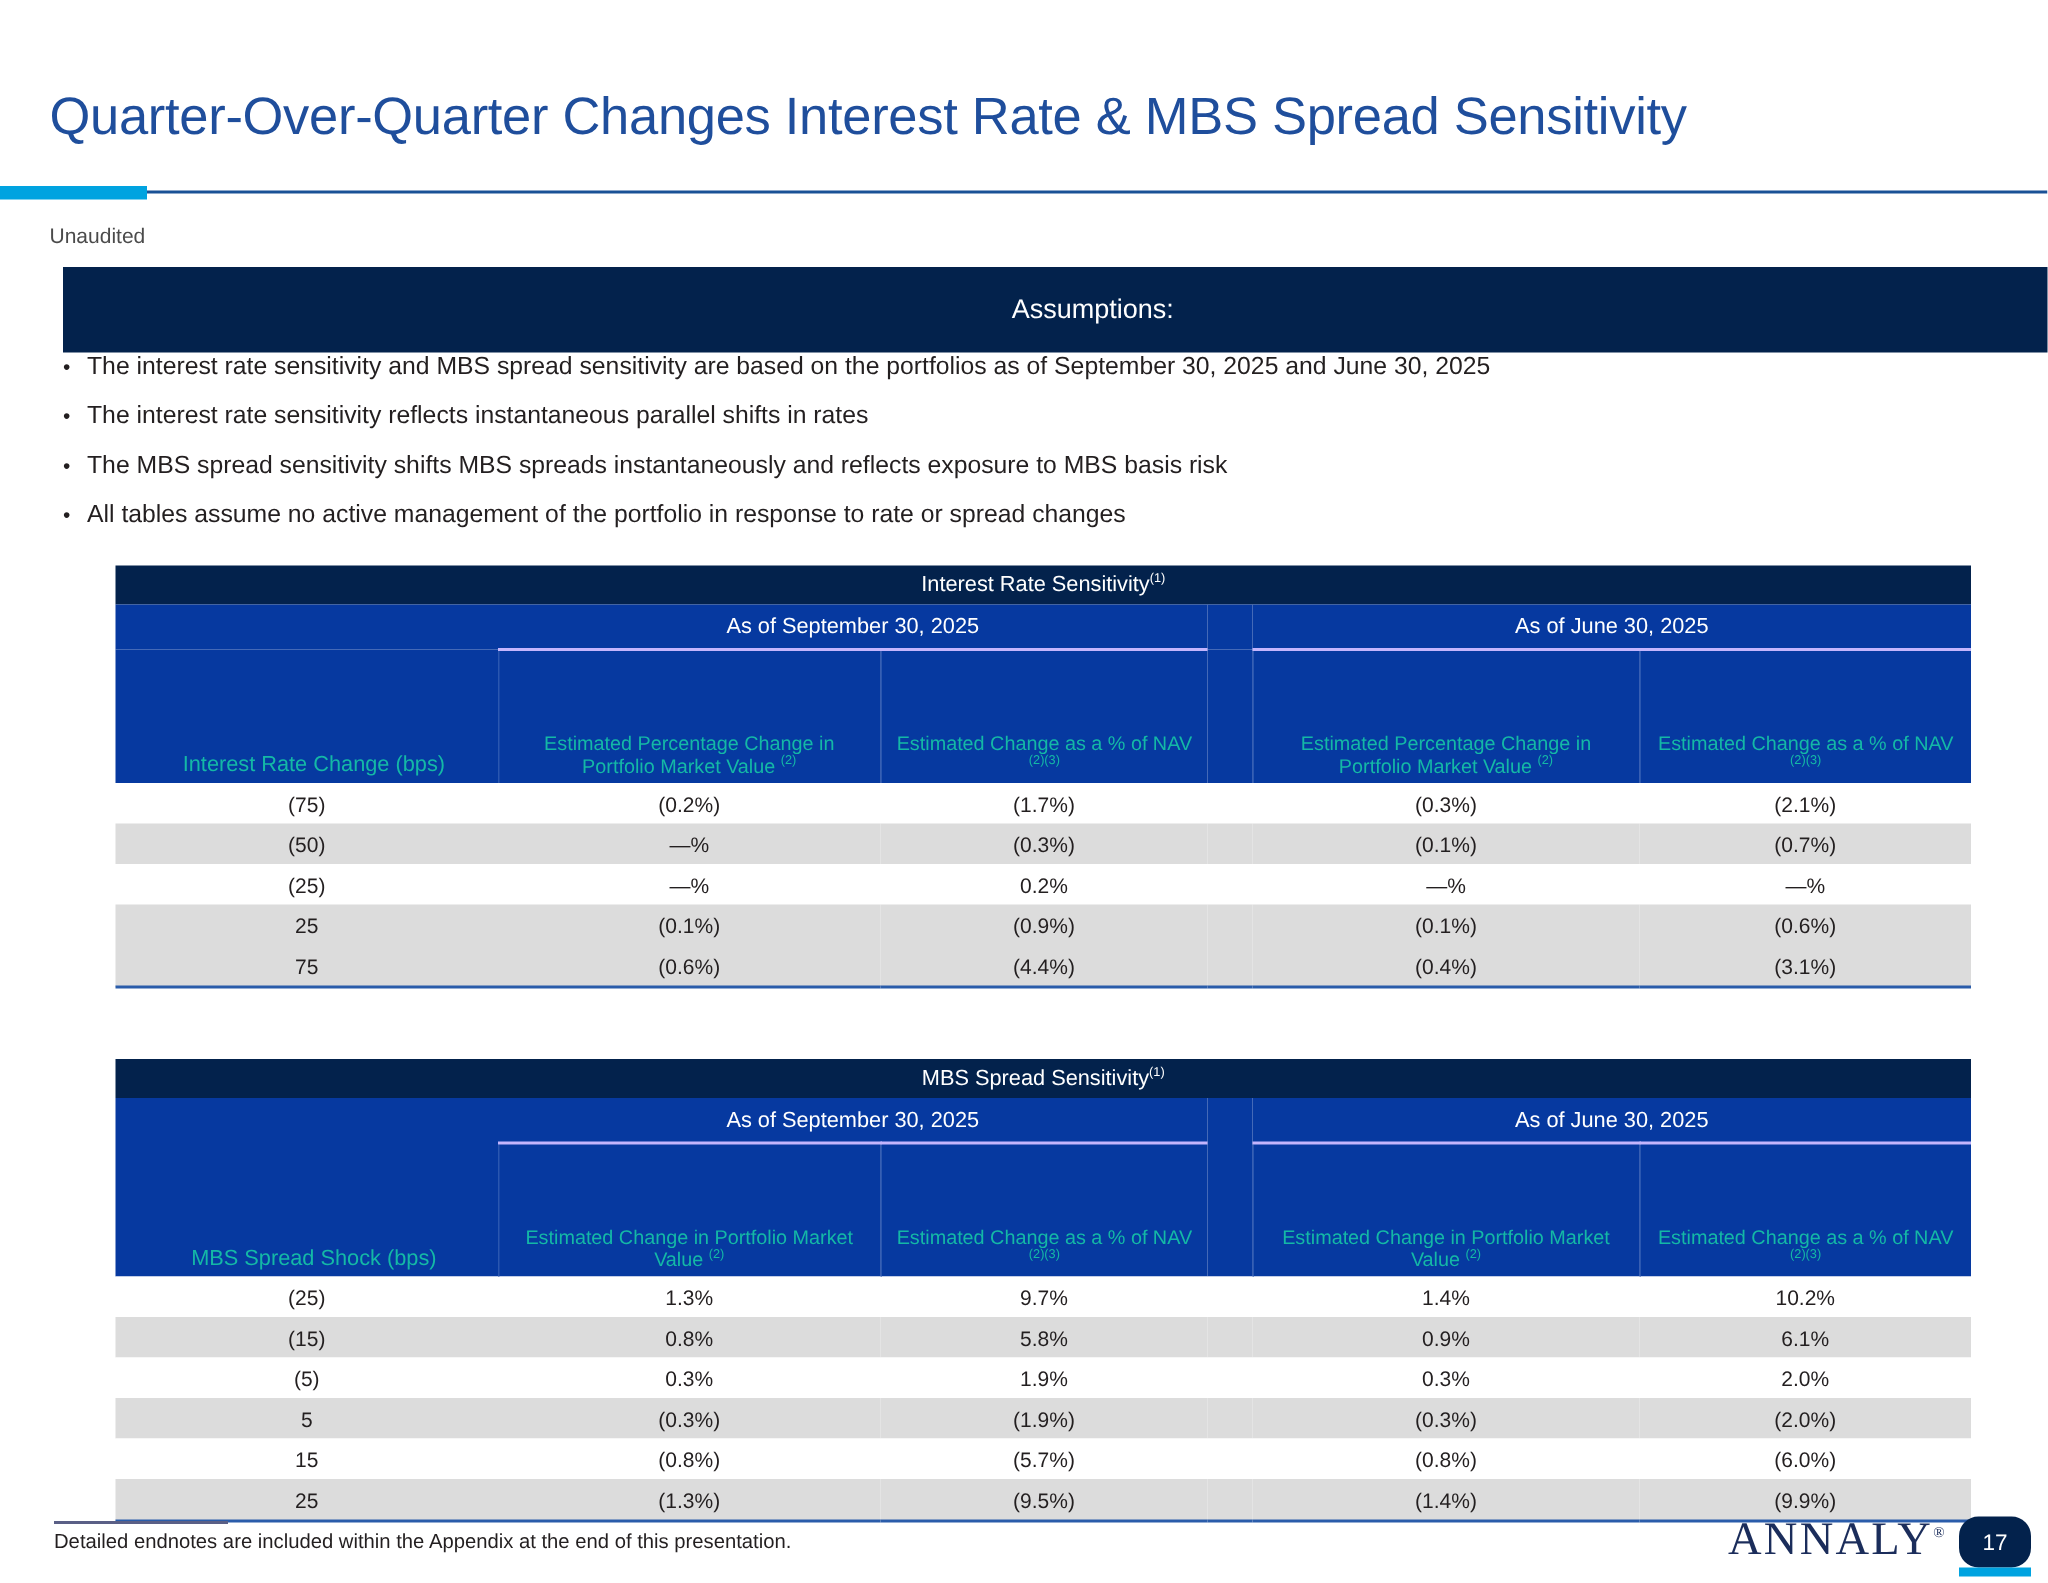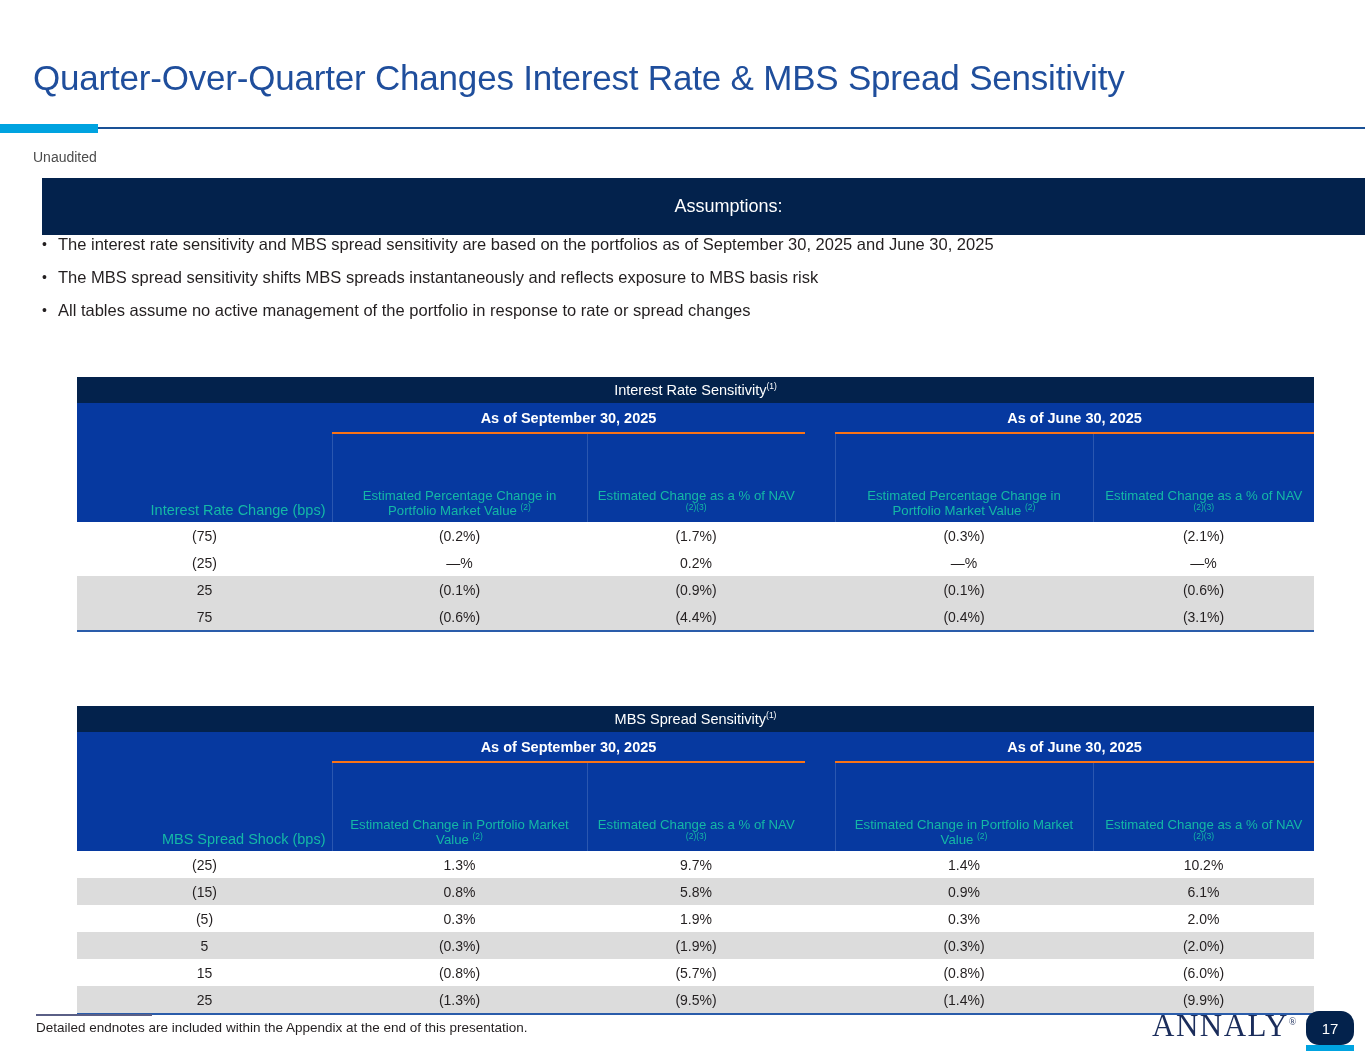--- a/index.html
+++ b/index.html
@@ -125,41 +125,40 @@
   .tbl .band-date td {
     background: #0639a0;
     color: #ffffff;
     text-align: center;
     font-size: 14.5px;
     height: 29px;
     padding: 0;
     vertical-align: middle;
   }
   .tbl .band-date td.grp {
-    border-bottom: 2px solid #f97316;
-    font-weight: bold;
+    border-bottom: 2px solid #c4b5fd;
   }
   .tbl .band-date td.gap,
   .tbl .band-head td.gap,
   .tbl .band-title td.gap {
     background: #0639a0;
   }
 
   .tbl .band-head td {
     background: #0639a0;
     color: #14b8a6;
     font-size: 13.2px;
     line-height: 15px;
     height: 84px;
     padding: 0 6px;
     vertical-align: bottom;
     text-align: center;
   }
   .tbl .band-head td.lbl {
-    text-align: right;
+    text-align: center;
     padding-left: 16px;
     padding-bottom: 4px;
     font-size: 14.5px;
   }
   .tbl .band-head td.val {
     padding-bottom: 4px;
   }
   .tbl .band-head td.sep-left {
     border-left: 1px solid #2a57b0;
   }
@@ -245,20 +244,21 @@
 </div>
 
 <div class="unaudited">Unaudited</div>
 
 <div class="assump-banner">
   <span>Assumptions:</span>
 </div>
 
 <div class="assump-list">
   <div class="assump-item">The interest rate sensitivity and MBS spread sensitivity are based on the portfolios as of September 30, 2025 and June 30, 2025</div>
+  <div class="assump-item">The interest rate sensitivity reflects instantaneous parallel shifts in rates</div>
   <div class="assump-item">The MBS spread sensitivity shifts MBS spreads instantaneously and reflects exposure to MBS basis risk</div>
   <div class="assump-item">All tables assume no active management of the portfolio in response to rate or spread changes</div>
 </div>
 
 <table class="tbl" id="table-irs">
   <colgroup>
     <col class="c-label">
       <col class="c-d1">
       <col class="c-d2">
       <col class="c-gap">
@@ -296,20 +296,28 @@
   </thead>
   <tbody>
     <tr>
       <td>(75)</td>
       <td>(0.2%)</td>
       <td>(1.7%)</td>
       <td class="gap"></td>
       <td>(0.3%)</td>
       <td>(2.1%)</td>
     </tr>
+    <tr class="alt">
+      <td>(50)</td>
+      <td>—%</td>
+      <td>(0.3%)</td>
+      <td class="gap"></td>
+      <td>(0.1%)</td>
+      <td>(0.7%)</td>
+    </tr>
     <tr>
       <td>(25)</td>
       <td>—%</td>
       <td>0.2%</td>
       <td class="gap"></td>
       <td>—%</td>
       <td>—%</td>
     </tr>
     <tr class="alt">
       <td>25</td>

